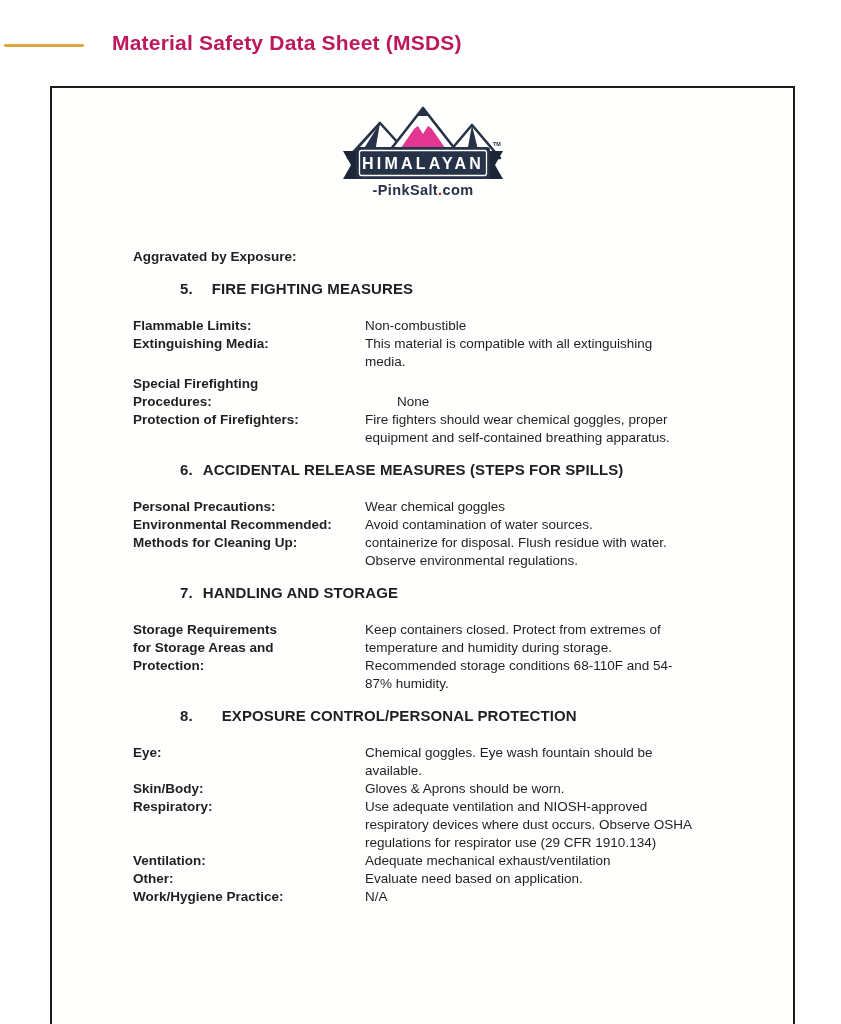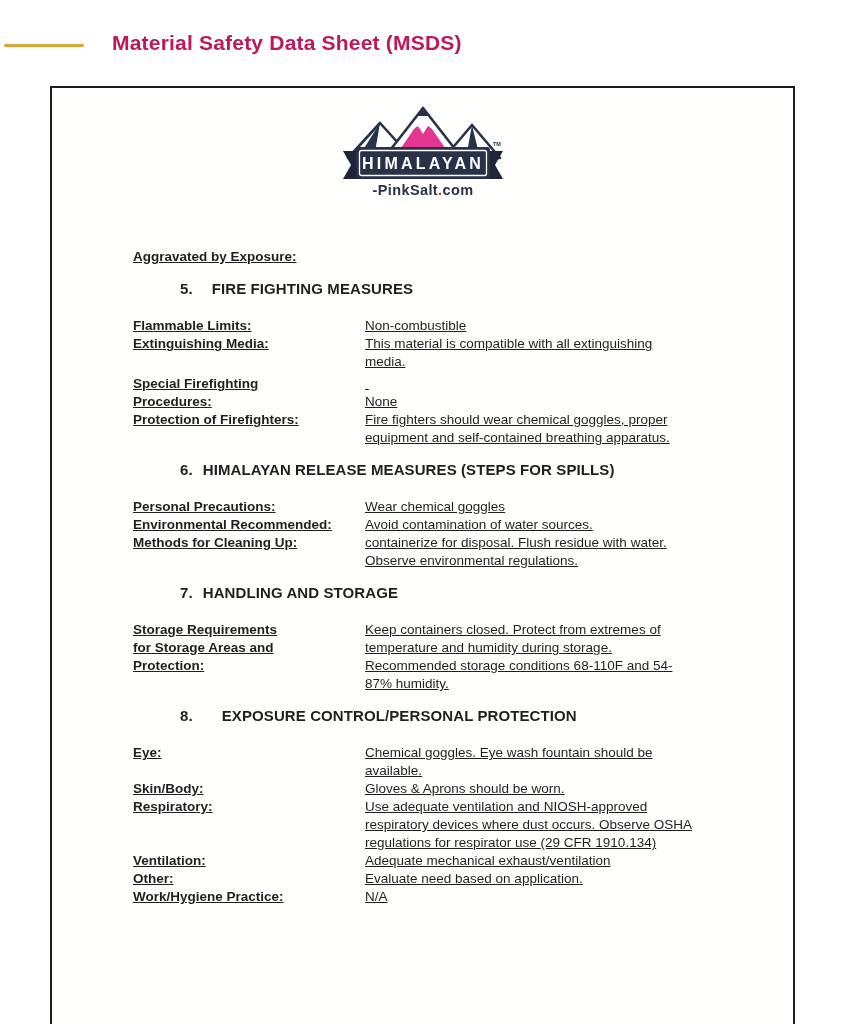--- a/index.html
+++ b/index.html
@@ -46,30 +46,30 @@
   .tm-svg{fill:var(--navy);font-size:5.5px;font-weight:700;font-family:"Liberation Sans",sans-serif;}
   .site-text-svg{
     font-family:"Liberation Sans",sans-serif;font-weight:700;font-size:14.5px;
     fill:var(--navy);letter-spacing:.4px;
   }
   .site-dot{fill:var(--red);}
   
   .doc-content{padding:0 14px 0 81px;}
   .intro-label{
     margin-top:40px;margin-bottom:8px;
-    font-size:13.5px;font-weight:700;line-height:18px;text-decoration:underline;
+    font-size:13.5px;font-weight:700;line-height:18px;
   }
   .sec-heading{
     display:flex;gap:10px;align-items:baseline;
     margin:14px 0 0 47px;
     font-size:15px;font-weight:700;line-height:18px;letter-spacing:.1px;
   }
-  .rows{margin-top:19px;text-decoration:underline;}
+  .rows{margin-top:19px;}
   .row{display:flex;align-items:flex-start;}
-  .row.gap{margin-top:4px;}
+  .row.gap{margin-top:4px;gap:32px;}
   .label-col{width:232px;flex:0 0 232px;}
   .value-col{flex:1;}
   .line{font-size:13.5px;line-height:18px;white-space:nowrap;}
   .label-col .line{font-weight:700;}
   .value-col .line{font-weight:400;}
 </style>
 </head>
 <body>
 
 <div class="accent-line"></div>
@@ -147,21 +147,21 @@
               <div class="value-col">
                 <div class="line">Fire fighters should wear chemical goggles, proper</div>
                 <div class="line">equipment and self-contained breathing apparatus.</div>
               </div>
             </div>
           </div>
         </div>
         <div class="section">
           <div class="sec-heading">
             <div class="" style="display: inline;">6.</div>
-            <div class="" style="display: inline;">HIMALAYAN RELEASE MEASURES (STEPS FOR SPILLS)</div>
+            <div class="" style="display: inline;">ACCIDENTAL RELEASE MEASURES (STEPS FOR SPILLS)</div>
           </div>
           <div class="rows">
             <div class="row">
               <div class="label-col">
                 <div class="line">Personal Precautions:</div>
               </div>
               <div class="value-col">
                 <div class="line">Wear chemical goggles</div>
               </div>
             </div>

